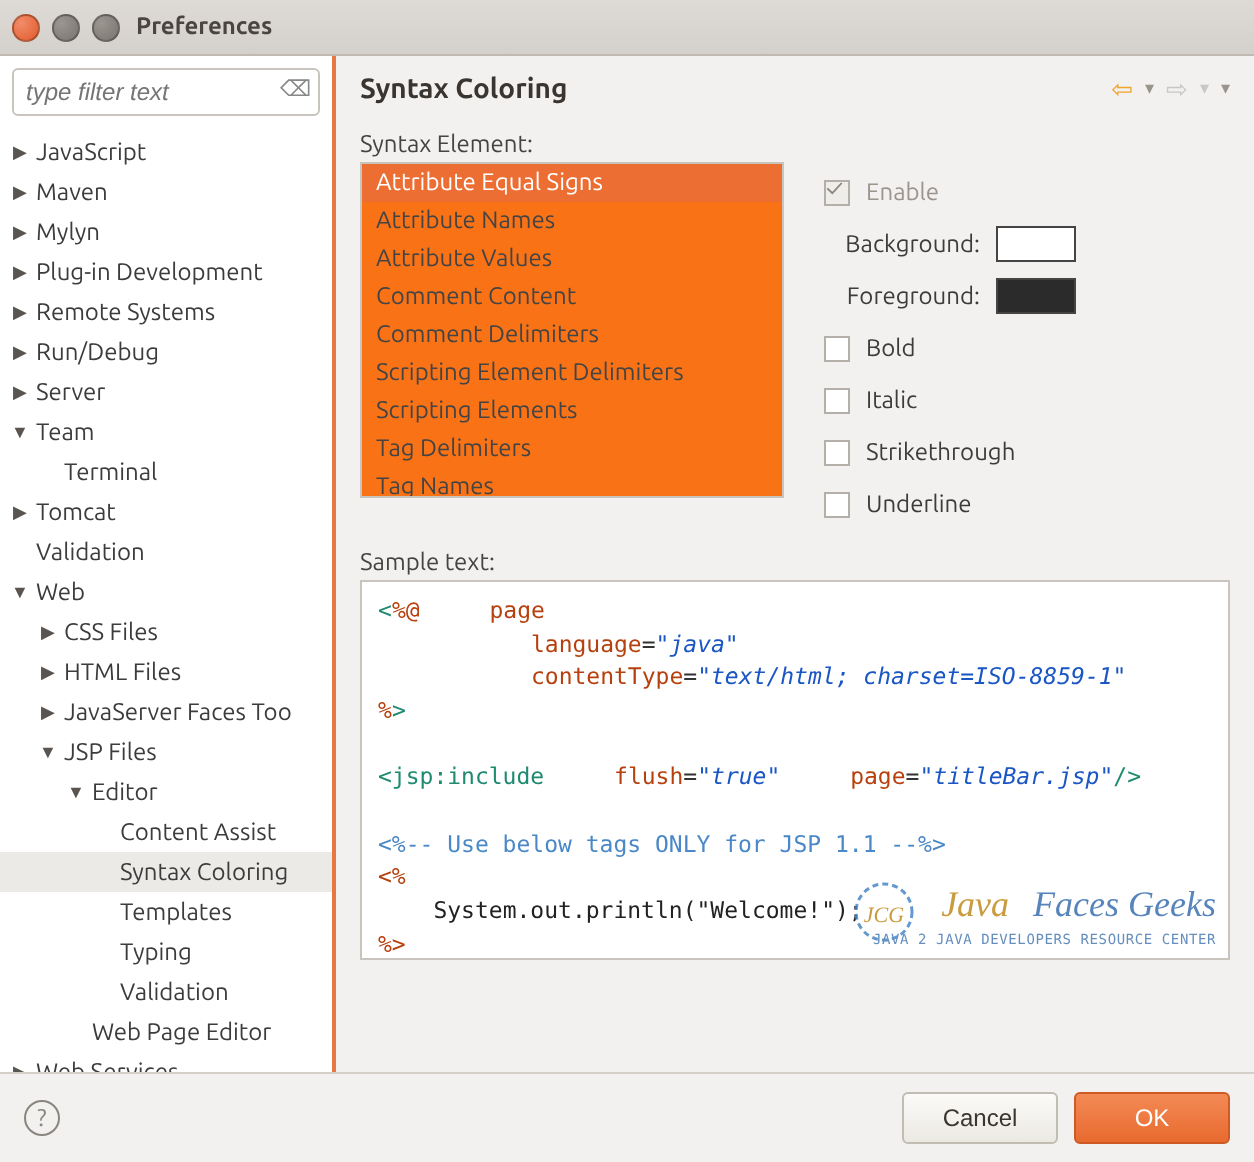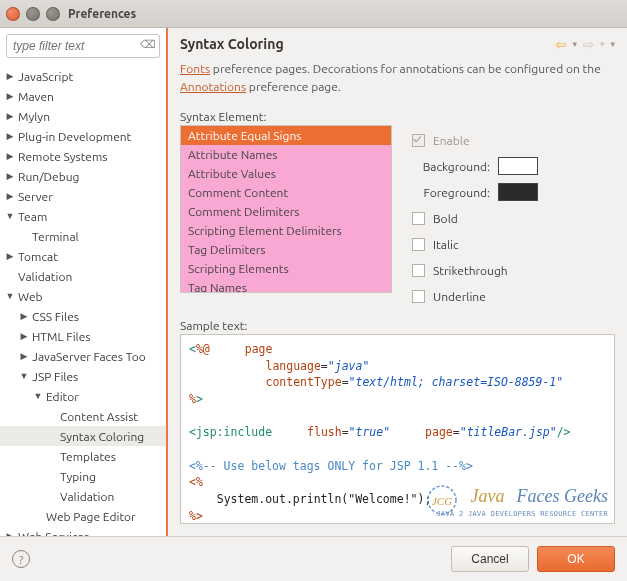--- a/index.html
+++ b/index.html
@@ -26,21 +26,21 @@
 .main { flex: 1; padding: 8px 12px 0 12px; position: relative; }
 .main-head { display: flex; align-items: center; justify-content: space-between; }
 .main-title { font-size: 14px; font-weight: bold; color: #3a3530; }
 .head-icons { display: flex; gap: 6px; align-items: center; color: #9a948d; }
 .head-icons span { font-size: 13px; }
 .arrow-back { color: #f0a52e; }
 .desc { margin-top: 8px; line-height: 1.5; color: #555; }
 .desc a { color: #c35b2a; text-decoration: underline; }
 .label { margin-top: 14px; margin-bottom: 2px; color: #444; }
 .syntax-row { display: flex; gap: 20px; }
-.syntax-list { width: 212px; height: 168px; border: 1px solid #c9c4be; background: #f9a8d4; overflow: hidden; }
+.syntax-list { width: 212px; height: 168px; border: 1px solid #c9c4be; background: #f97316; overflow: hidden; }
 .syntax-item { padding: 3px 7px; font-size: 12px; color: #444; }
 .syntax-item.sel { background: #ec6e33; color: #fff; }
 .props { flex: 1; padding-top: 2px; }
 .prop-row { display: flex; align-items: center; height: 26px; gap: 8px; }
 .cb { width: 13px; height: 13px; border: 1px solid #b4afa8; background: #fff; display: inline-block; position: relative; }
 .cb.ck::after { content: "✓"; position: absolute; top: -3px; left: 0; font-size: 12px; color: #8a857e; }
 .cb.dis { background: #efede9; }
 .swatch { width: 40px; height: 18px; border: 1px solid #444; }
 .swatch.black { background: #2b2b2b; }
 .swatch.white { background: #fff; }
@@ -180,36 +180,32 @@
       <div class="main-title">Syntax Coloring</div>
       <div class="head-icons">
         <span class="arrow-back">⇦</span>
         <span style="font-size:9px;">▾</span>
         <span style="opacity:.45">⇨</span>
         <span style="font-size:9px;opacity:.45">▾</span>
         <span style="font-size:9px;">▾</span>
       </div>
     </div>
 
-    <div class="desc">
-      <a href="#">Fonts</a><span> preference pages.  Decorations for annotations can be configured on the </span><br>
-      <a href="#">Annotations</a><span> preference page.</span>
-    </div>
 
     <div class="label">Syntax Element:</div>
     <div class="syntax-row">
       <div class="syntax-list" id="syntax-list">
           <div class="syntax-item sel">Attribute Equal Signs</div>
           <div class="syntax-item">Attribute Names</div>
           <div class="syntax-item">Attribute Values</div>
           <div class="syntax-item">Comment Content</div>
           <div class="syntax-item">Comment Delimiters</div>
           <div class="syntax-item">Scripting Element Delimiters</div>
+          <div class="syntax-item">Scripting Elements</div>
           <div class="syntax-item">Tag Delimiters</div>
-          <div class="syntax-item">Scripting Elements</div>
           <div class="syntax-item">Tag Names</div>
         </div>
       <div class="props">
         <div class="prop-row">
             <span class="cb dis ck"></span>
             <span style="color:#9b958d">Enable</span>
           </div>
         <div class="prop-row">
             <span style="width:78px;text-align:right">Background:</span>
             <span class="swatch white"></span>

